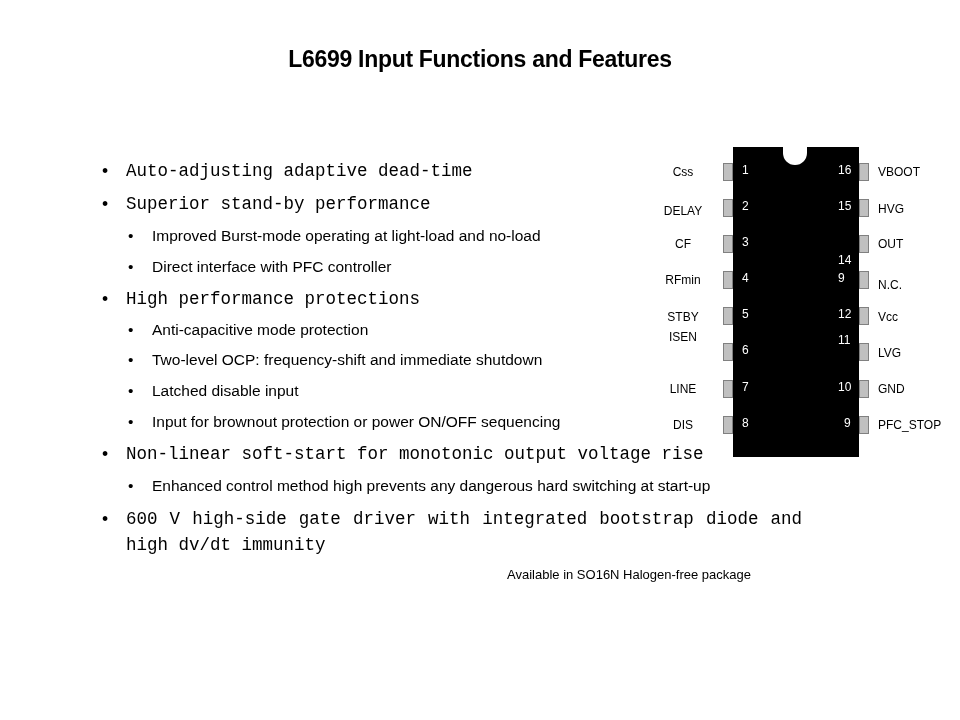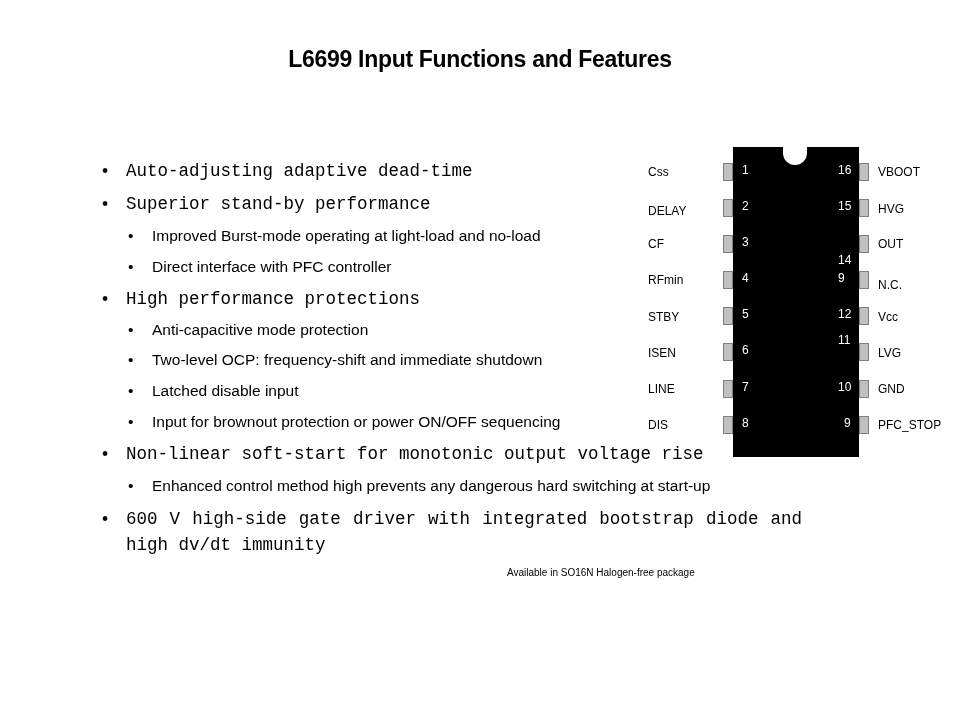--- a/index.html
+++ b/index.html
@@ -8,28 +8,28 @@
   .title{position:absolute;left:0;width:960px;top:46px;text-align:center;
          font-weight:bold;font-size:23px;letter-spacing:-0.3px;}
   .item{position:absolute;white-space:nowrap;}
   .l1{left:102px;font-size:17.5px;}
   .l2{left:128px;font-size:15.5px;}
   .item .dot{position:absolute;left:0;}
   .l1 .txt{position:absolute;left:24px;font-family:Liberation Mono, monospace;}
   .l2 .txt{position:absolute;left:24px;}
   .wrap{white-space:normal;width:700px;line-height:26px;}
   .wrap .txt{width:676px;text-align:justify;text-align-last:left;}
-  .caption{position:absolute;left:507px;top:567px;font-size:10px;white-space:nowrap;}
+  .caption{position:absolute;left:507px;top:567px;font-size:13px;white-space:nowrap;}
   .chip{position:absolute;left:733px;top:147px;width:126px;height:310px;background:#000;}
   .notch{position:absolute;left:783px;top:147px;width:24px;height:18px;background:#fff;
          border-radius:0 0 12px 12px;}
   .pin{position:absolute;width:10px;height:18px;background:#c0c0c0;border:1px solid #808080;box-sizing:border-box;}
   .pnum{position:absolute;color:#fff;font-size:12px;}
   .plabel{position:absolute;font-size:12px;white-space:nowrap;}
-  .plabel.left{text-align:left;width:70px;}
+  .plabel.left{text-align:center;width:70px;}
 </style>
 </head>
 <body>
 
 <div class="title">L6699 Input Functions and Features</div>
 
 <div class="item l1" style="top:161px">
     <span class="dot">•</span>
     <span class="txt">Auto-adjusting  adaptive dead-time</span>
   </div>
@@ -99,21 +99,21 @@
   <div class="pin" style="left:723px;top:271px"></div>
   <div class="pnum" style="left:742px;top:271px">4</div>
   <div class="plabel left" style="left:648px;top:273px">RFmin</div>
 
   <div class="pin" style="left:723px;top:307px"></div>
   <div class="pnum" style="left:742px;top:307px">5</div>
   <div class="plabel left" style="left:648px;top:310px">STBY</div>
 
   <div class="pin" style="left:723px;top:343px"></div>
   <div class="pnum" style="left:742px;top:343px">6</div>
-  <div class="plabel left" style="left:648px;top:346px">ISEN</div>
+  <div class="plabel left" style="left:648px;top:330px">ISEN</div>
 
   <div class="pin" style="left:723px;top:380px"></div>
   <div class="pnum" style="left:742px;top:380px">7</div>
   <div class="plabel left" style="left:648px;top:382px">LINE</div>
 
   <div class="pin" style="left:723px;top:416px"></div>
   <div class="pnum" style="left:742px;top:416px">8</div>
   <div class="plabel left" style="left:648px;top:418px">DIS</div>
 
   <div class="pin" style="left:859px;top:163px"></div>

